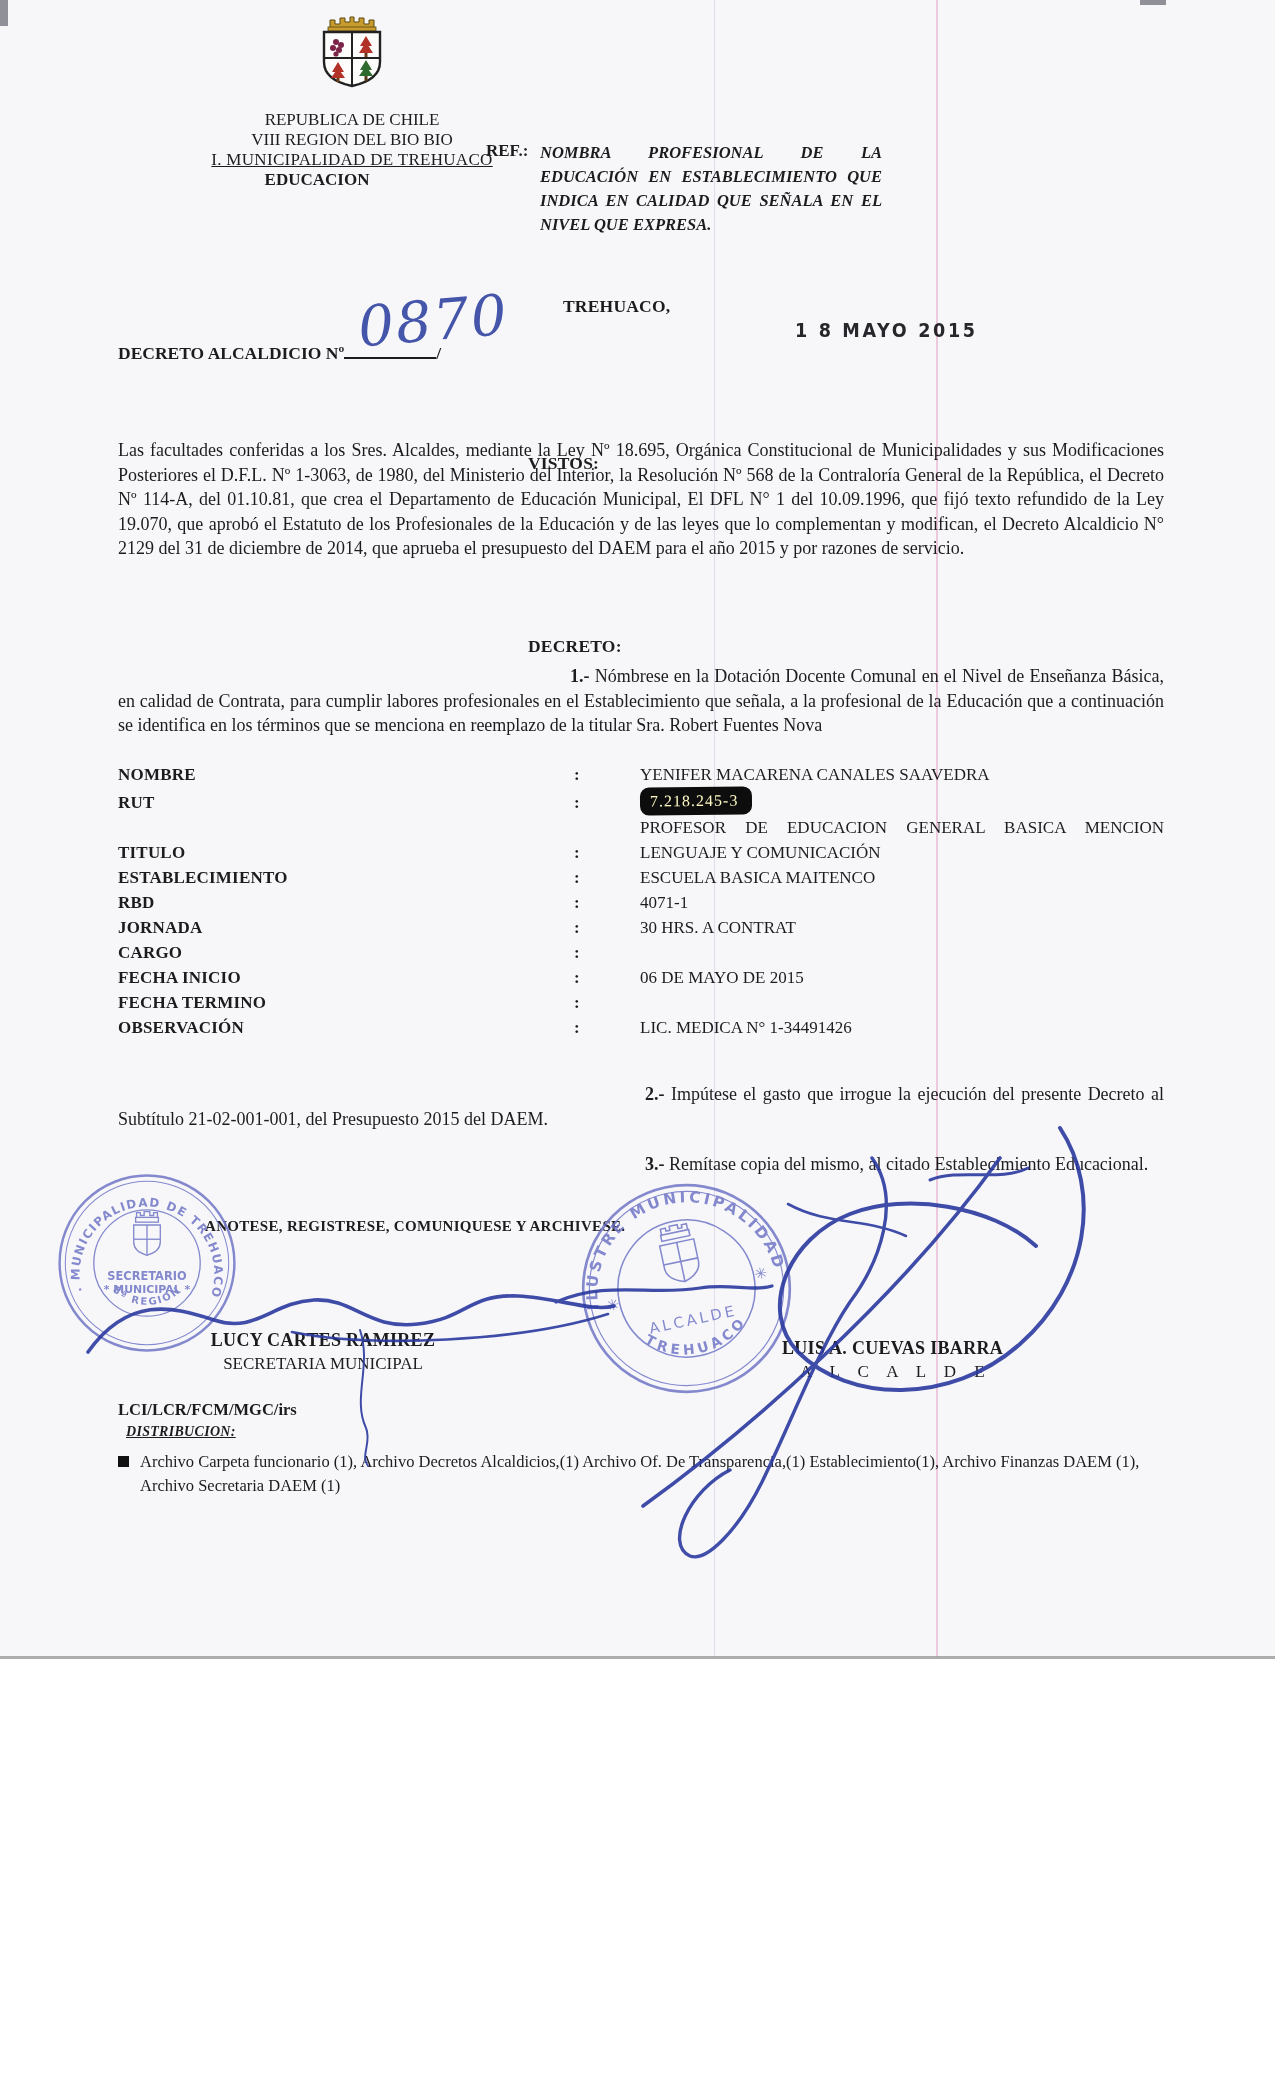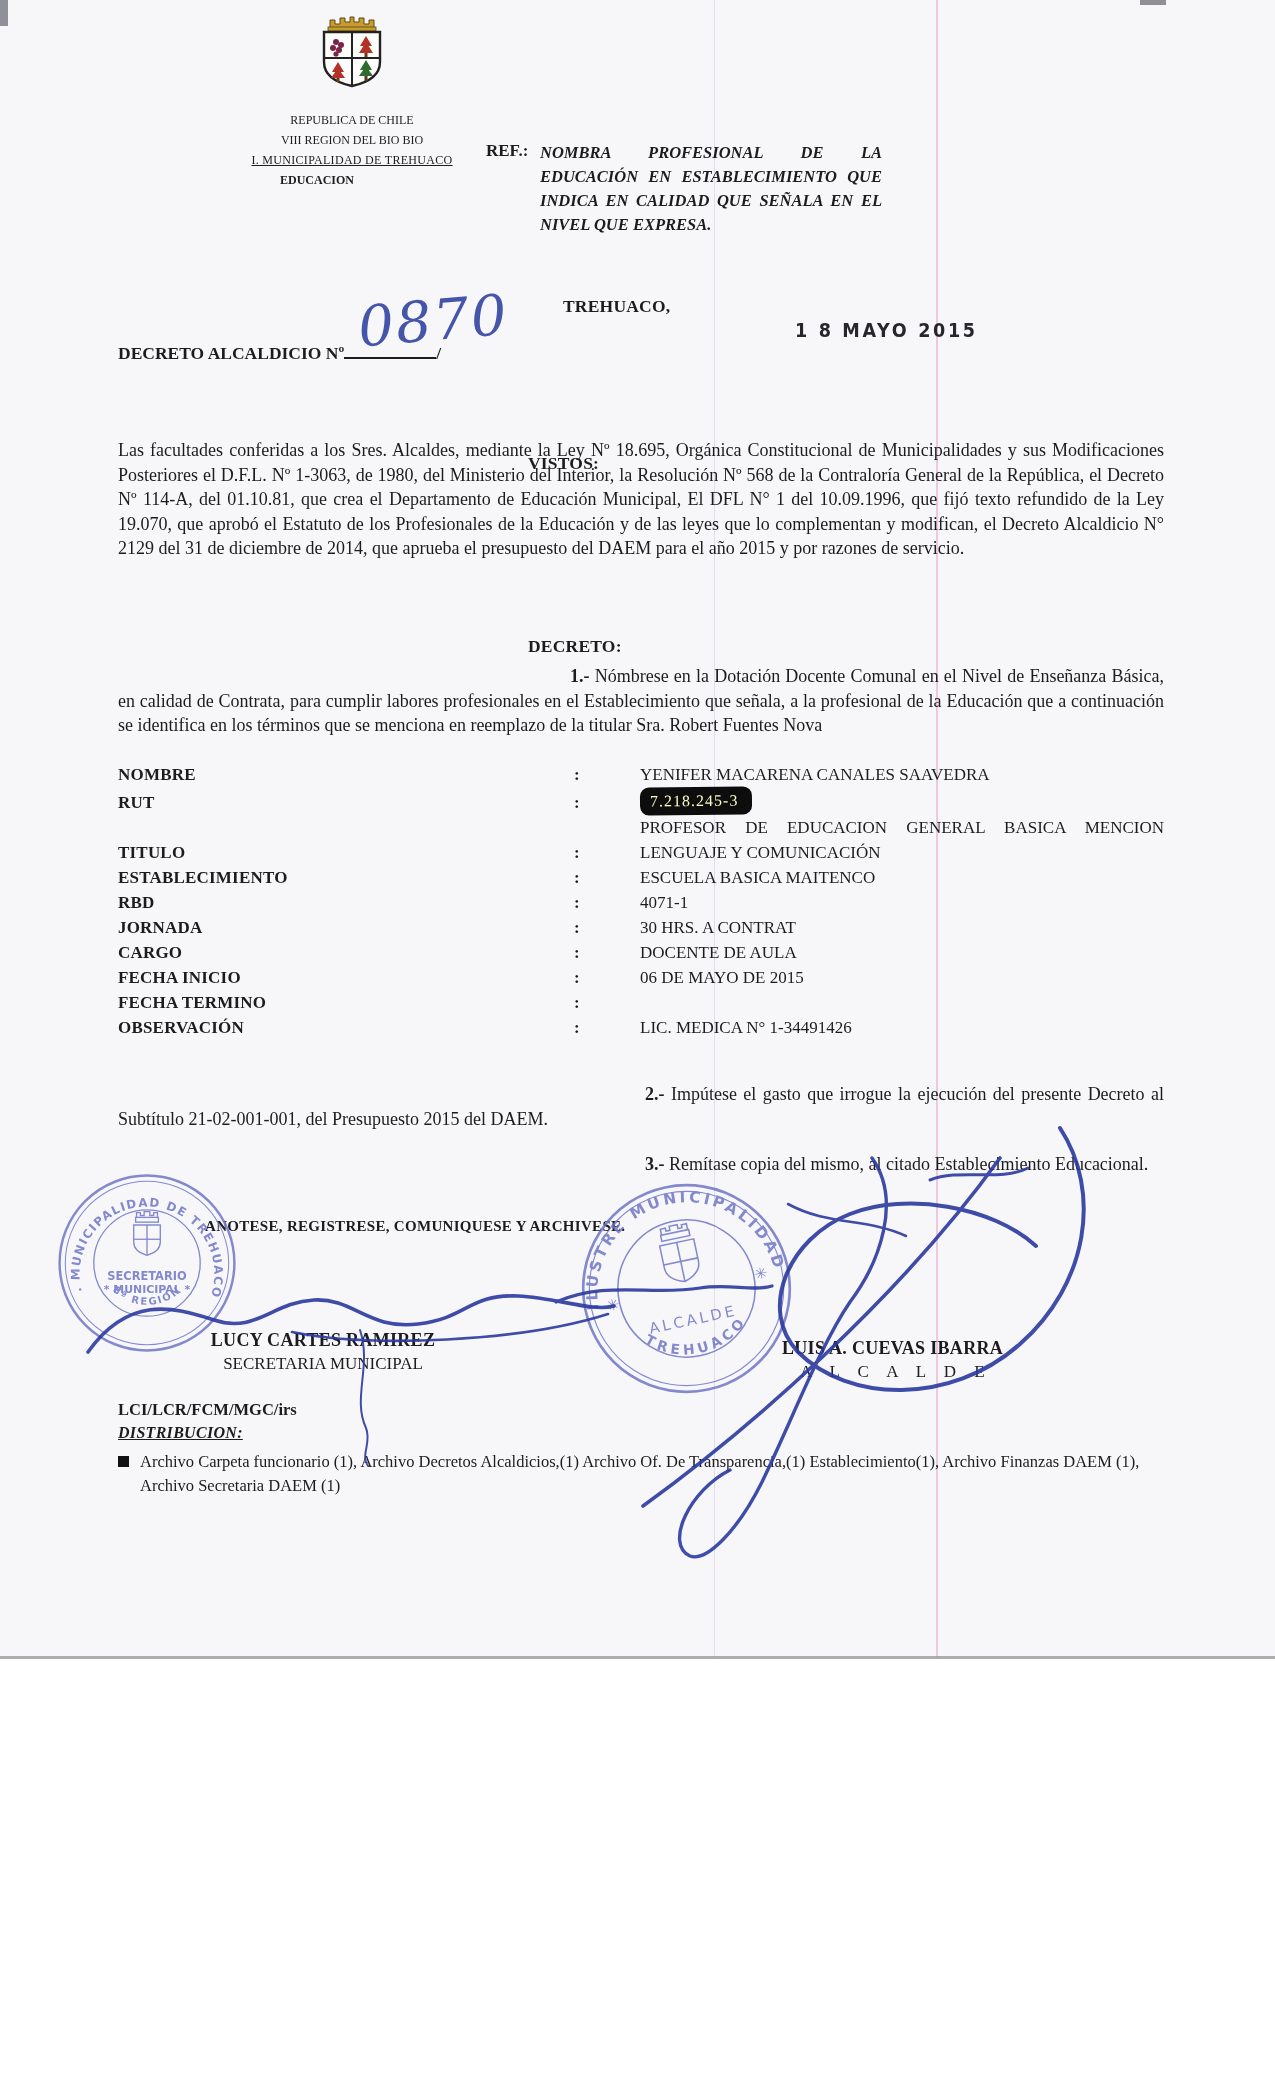--- a/index.html
+++ b/index.html
@@ -13,21 +13,21 @@
   .vline1{position:absolute;left:936px;top:0;width:2px;height:1657px;background:rgba(224,130,175,.4);}
   .vline2{position:absolute;left:714px;top:0;width:1px;height:1657px;background:rgba(190,180,215,.38);}
   .smudge{position:absolute;background:#3c3c48;opacity:.55;}
   .abs{position:absolute;}
   .ctr{text-align:center;}
   .b{font-weight:bold;}
   .u{text-decoration:underline;}
   .just{text-align:justify;}
   .body-text{font-size:18px;line-height:24.6px;}
   .heading{font-size:17.5px;font-weight:bold;letter-spacing:.2px;}
-  .header-block{left:180px;top:110px;width:344px;font-size:12px;line-height:20px;}
+  .header-block{left:180px;top:110px;width:344px;font-size:17px;line-height:20px;}
   .hdr-muni{letter-spacing:.3px;}
   .hdr-edu{font-weight:bold;margin-right:70px;}
   .ref-block{left:486px;top:141px;width:396px;}
   .ref-label{position:absolute;left:0;top:0;font-weight:bold;font-size:17px;}
   .ref-text{margin-left:54px;font-weight:bold;font-style:italic;font-size:16.5px;line-height:24px;text-align:justify;}
   .date-stamp{
     left:795px;top:318px;font-family:"DejaVu Sans", sans-serif;font-weight:bold;
     font-size:20px;letter-spacing:3px;color:#16161a;transform:scaleX(.88);transform-origin:left;
     opacity:.92;
   }
@@ -49,21 +49,21 @@
     padding:1px 14px 2px 10px;transform:rotate(-.6deg);
   }
   .redacted-text{color:#fef9c3;font-size:16px;letter-spacing:1px;}
   .closing{left:205px;top:1218px;font-size:15px;font-weight:bold;letter-spacing:.3px;}
   .sig-name-left{left:158px;top:1330px;width:330px;text-align:center;}
   .sig-name-right{left:782px;top:1338px;width:330px;}
   .sig-name{font-size:18px;font-weight:bold;letter-spacing:.3px;}
   .sig-title{font-size:17px;margin-top:3px;}
   .sig-title-sp{letter-spacing:7px;margin-left:18px;}
   .initials{left:118px;top:1400px;font-size:16.5px;font-weight:bold;}
-  .distrib-h{left:118px;top:1424px;font-size:16px;font-weight:bold;font-style:italic;text-decoration:underline;letter-spacing:.3px;}
+  .distrib-h{left:126px;top:1424px;font-size:14px;font-weight:bold;font-style:italic;text-decoration:underline;letter-spacing:.3px;}
   .distrib{left:118px;top:1450px;width:1060px;font-size:16.5px;line-height:24px;}
   .bullet-sq{display:inline-block;width:11px;height:11px;background:#111;margin-right:10px;}
   .distrib-text{display:block;margin-left:22px;margin-top:-24px;}
   .stamp{filter:blur(.4px);opacity:.82;}
   .stamp-left{left:52px;top:1168px;}
   .stamp-right{left:574px;top:1176px;}
   .sig-overlay{left:0;top:0;pointer-events:none;}
   svg text{font-family:"DejaVu Sans", sans-serif;}
 </style>
 </head>
@@ -169,21 +169,20 @@
       <div class="dvalue">4071-1</div>
     </div>
     <div class="drow">
       <div class="dlabel">JORNADA</div>
       <div class="dcolon">:</div>
       <div class="dvalue">30 HRS. A CONTRAT</div>
     </div>
     <div class="drow">
       <div class="dlabel">CARGO</div>
       <div class="dcolon">:</div>
-      <div class="dvalue">DOCENTE DE AULA</div>
     </div>
     <div class="drow">
       <div class="dlabel">FECHA INICIO</div>
       <div class="dcolon">:</div>
       <div class="dvalue">06 DE MAYO DE 2015</div>
     </div>
     <div class="drow">
       <div class="dlabel">FECHA TERMINO</div>
       <div class="dcolon">:</div>
     </div>

